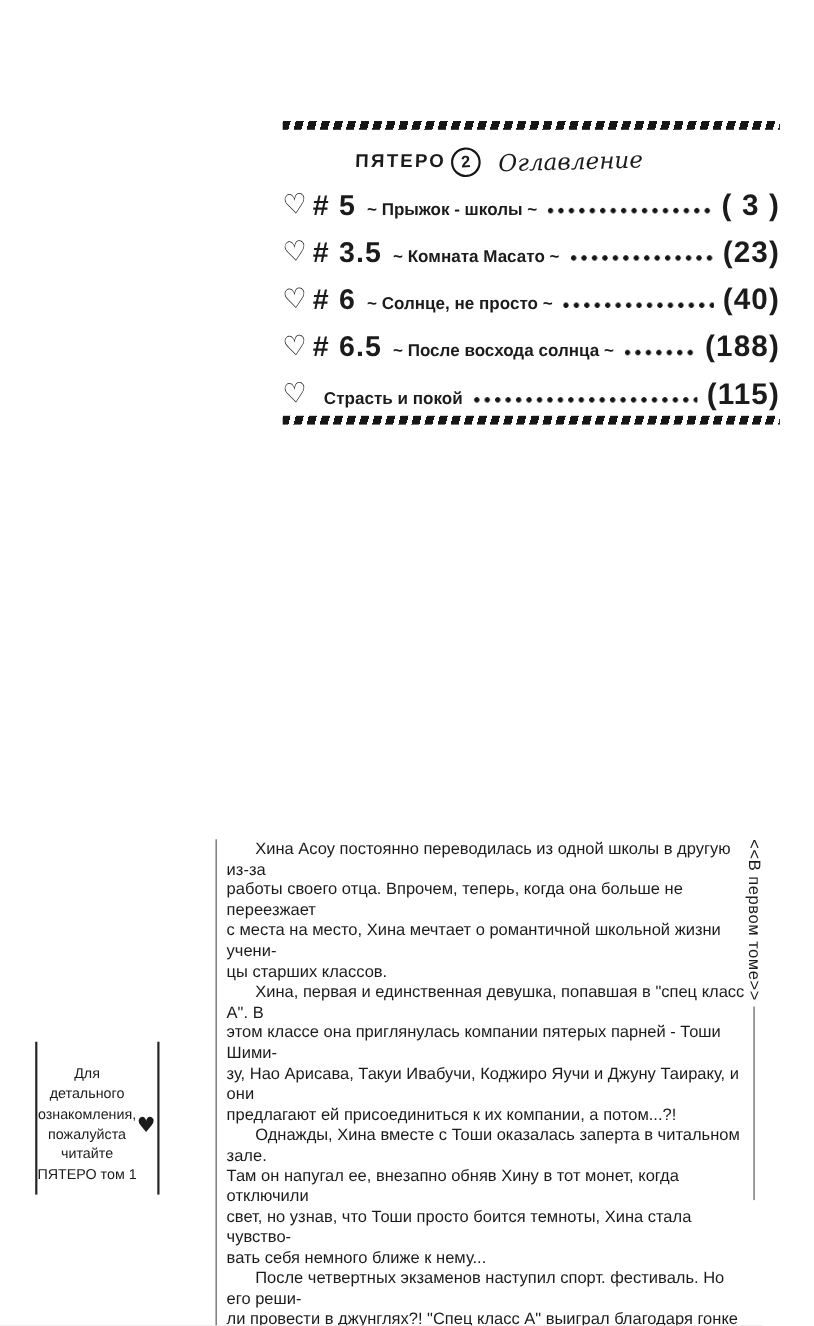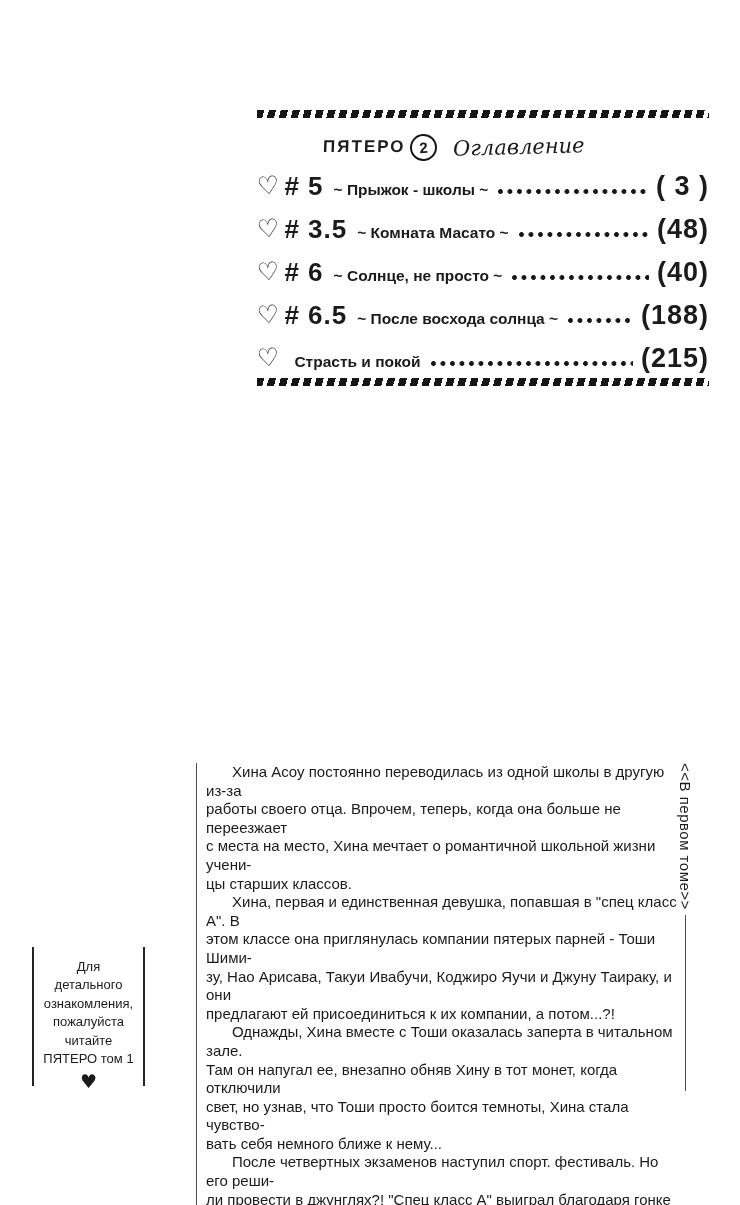--- a/index.html
+++ b/index.html
@@ -65,21 +65,21 @@
     writing-mode:vertical-rl; text-orientation:sideways;
     font-size:15px; letter-spacing:0.5px; white-space:pre;
   }
   .side-rule { width:1px; flex:1; margin-top:5px; background:#4d4d4d; }
 
   
   .note-box {
     position:absolute; left:32px; top:947px; width:113px; height:139px;
     border-left:2px solid #242424; border-right:2px solid #242424;
     box-sizing:border-box; padding-top:11px;
-    display:flex; flex-direction:column; align-items:center;
+    display:flex; flex-direction:row; align-items:center;
   }
   .note-text { font-size:13px; line-height:18.4px; text-align:center; white-space:pre-line; }
   .note-heart { font-family:"DejaVu Sans", sans-serif; font-size:19px; margin-top:2px; }
 </style>
 </head>
 <body>
 
 <div class="page">
 
   <section class="toc">
@@ -97,21 +97,21 @@
       <span class="ttl">~ Прыжок - школы ~</span>
       <span class="leader"></span>
       <span class="pg">( 3 )</span>
     </div>
 
     <div class="toc-row">
       <span class="heart-open">♡</span>
       <span class="num"># 3.5</span>
       <span class="ttl">~ Комната Масато ~</span>
       <span class="leader"></span>
-      <span class="pg">(48)</span>
+      <span class="pg">(23)</span>
     </div>
 
     <div class="toc-row">
       <span class="heart-open">♡</span>
       <span class="num"># 6</span>
       <span class="ttl">~ Солнце, не просто ~</span>
       <span class="leader"></span>
       <span class="pg">(40)</span>
     </div>
 
@@ -121,21 +121,21 @@
       <span class="ttl">~ После восхода солнца ~</span>
       <span class="leader"></span>
       <span class="pg">(188)</span>
     </div>
 
     <div class="toc-row">
       <span class="heart-open">♡</span>
       <span class="num"></span>
       <span class="ttl">Страсть и покой</span>
       <span class="leader"></span>
-      <span class="pg">(215)</span>
+      <span class="pg">(115)</span>
     </div>
 
     <div class="rope rope-bottom"></div>
   </section>
 
   <section class="synopsis">
     <div class="syn-text">
       <p>Хина Асоу постоянно переводилась из одной школы в другую из-за
 работы своего отца. Впрочем, теперь, когда она больше не переезжает
 с места на место, Хина мечтает о романтичной школьной жизни учени-

